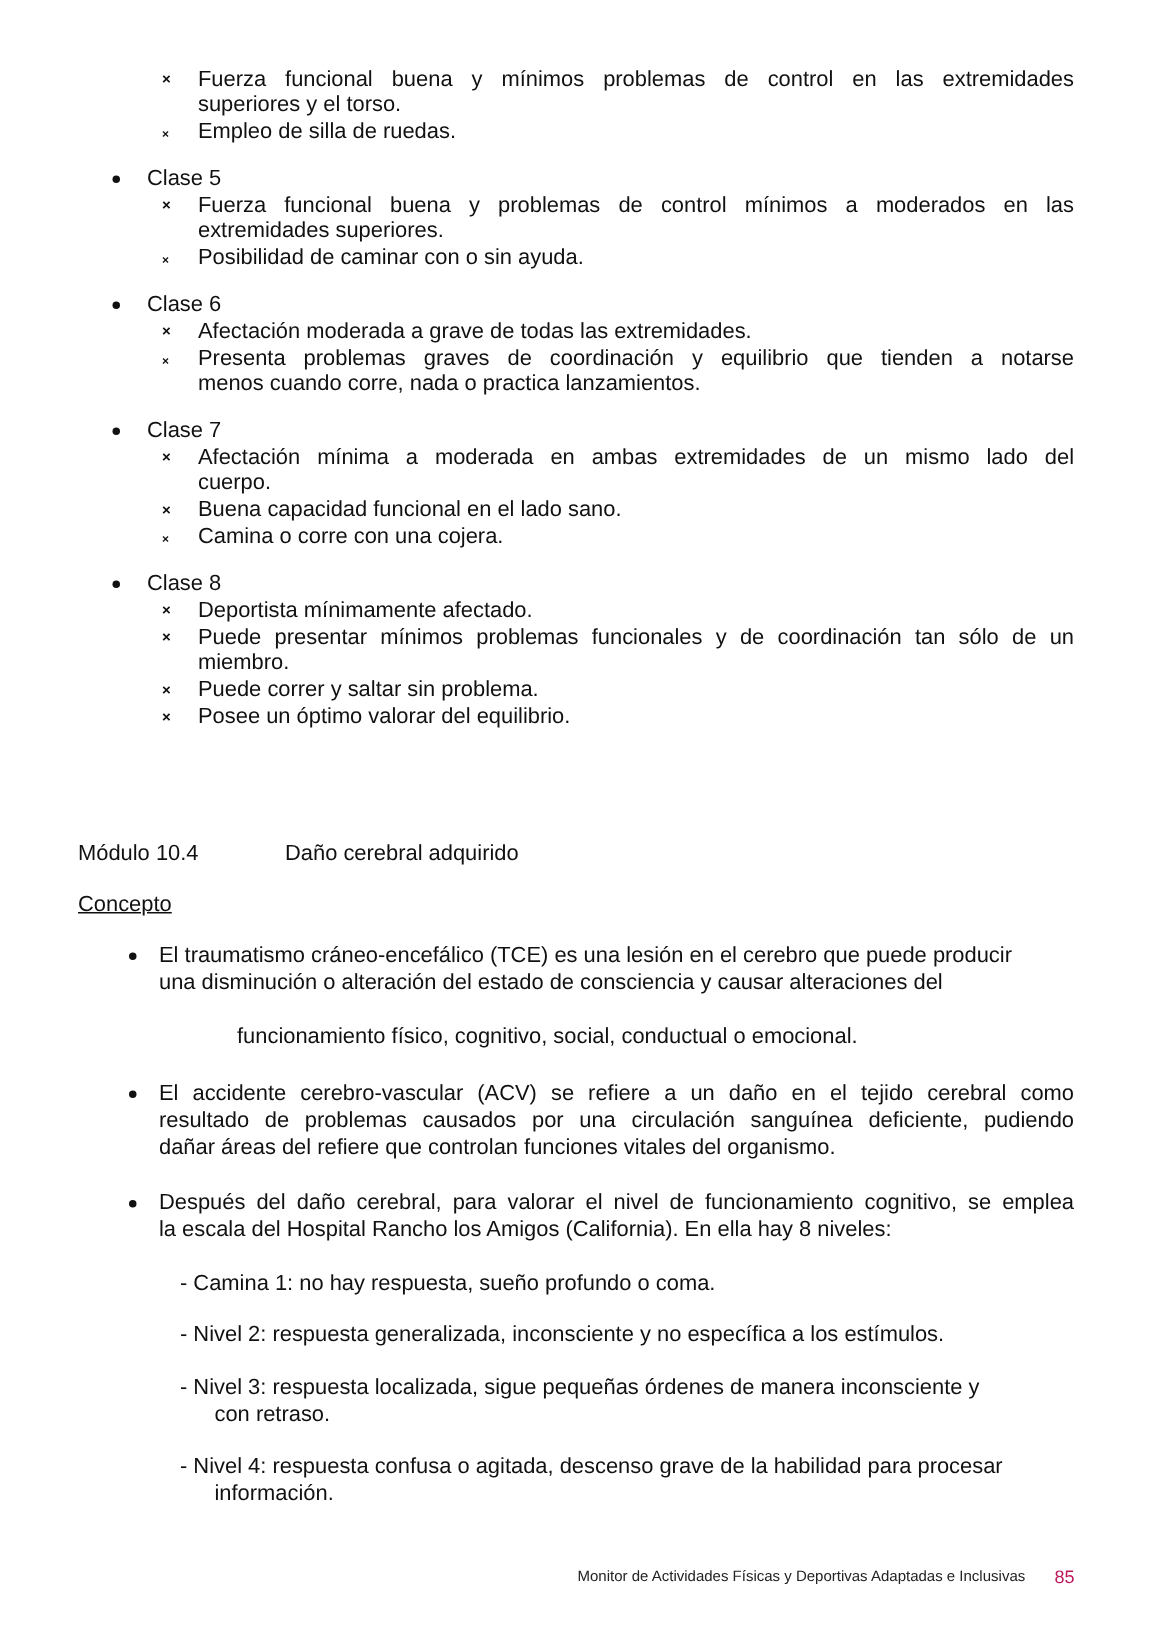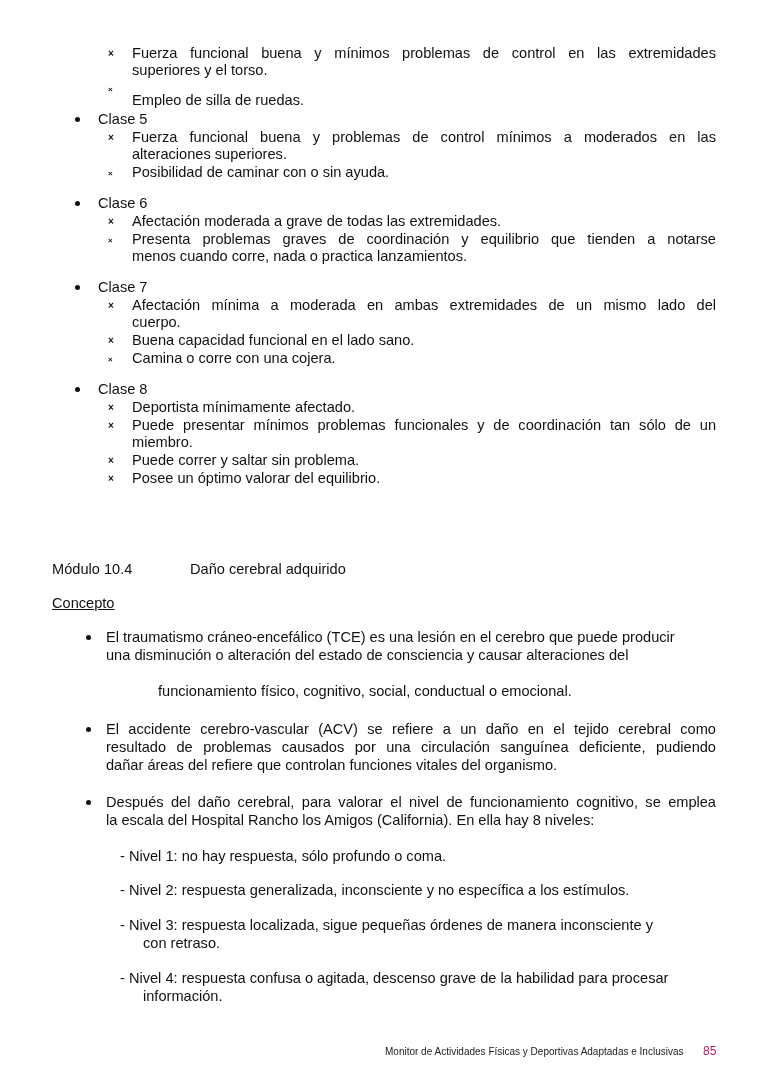--- a/index.html
+++ b/index.html
@@ -14,27 +14,27 @@
   .footer { position:absolute; font-size:10px; color:#222; white-space:nowrap; }
   .pnum { position:absolute; font-size:12px; color:#be185d; }
 </style>
 </head>
 <body>
 
 <span class="xm" style="left:108px;top:45px">×</span>
 <div class="just" style="left:132px;top:45px;width:584px">Fuerza funcional buena y mínimos problemas de control en las extremidades</div>
 <div class="line" style="left:132px;top:62px">superiores y el torso.</div>
 <span class="xm small" style="left:108px;top:81px">×</span>
-<div class="line" style="left:132px;top:92px">Empleo de silla de ruedas.</div>
+<div class="line" style="left:132px;top:80px">Empleo de silla de ruedas.</div>
 
 <div class="dot" style="left:75px;top:117px"></div>
 <div class="line" style="left:98px;top:111px">Clase 5</div>
 <span class="xm" style="left:108px;top:129px">×</span>
 <div class="just" style="left:132px;top:129px;width:584px">Fuerza funcional buena y problemas de control mínimos a moderados en las</div>
-<div class="line" style="left:132px;top:146px">alteraciones superiores.</div>
+<div class="line" style="left:132px;top:146px">extremidades superiores.</div>
 <span class="xm small" style="left:108px;top:165px">×</span>
 <div class="line" style="left:132px;top:164px">Posibilidad de caminar con o sin ayuda.</div>
 
 <div class="dot" style="left:75px;top:201px"></div>
 <div class="line" style="left:98px;top:195px">Clase 6</div>
 <span class="xm" style="left:108px;top:213px">×</span>
 <div class="line" style="left:132px;top:213px">Afectación moderada a grave de todas las extremidades.</div>
 <span class="xm small" style="left:108px;top:232px">×</span>
 <div class="just" style="left:132px;top:231px;width:584px">Presenta problemas graves de coordinación y equilibrio que tienden a notarse</div>
 <div class="line" style="left:132px;top:248px">menos cuando corre, nada o practica lanzamientos.</div>
@@ -72,21 +72,21 @@
 
 <div class="dot" style="left:86px;top:727px"></div>
 <div class="just" style="left:106px;top:721px;width:610px">El accidente cerebro-vascular (ACV) se refiere a un daño en el tejido cerebral como</div>
 <div class="just" style="left:106px;top:739px;width:610px">resultado de problemas causados por una circulación sanguínea deficiente, pudiendo</div>
 <div class="line" style="left:106px;top:757px">dañar áreas del refiere que controlan funciones vitales del organismo.</div>
 
 <div class="dot" style="left:86px;top:800px"></div>
 <div class="just" style="left:106px;top:794px;width:610px">Después del daño cerebral, para valorar el nivel de funcionamiento cognitivo, se emplea</div>
 <div class="line" style="left:106px;top:812px">la escala del Hospital Rancho los Amigos (California). En ella hay 8 niveles:</div>
 
-<div class="line" style="left:120px;top:848px">-  Nivel 1: no hay respuesta, sólo profundo o coma.</div>
+<div class="line" style="left:120px;top:848px">-  Camina 1: no hay respuesta, sueño profundo o coma.</div>
 <div class="line" style="left:120px;top:882px">-  Nivel 2: respuesta generalizada, inconsciente y no específica a los estímulos.</div>
 <div class="line" style="left:120px;top:917px">-  Nivel 3: respuesta localizada, sigue pequeñas órdenes de manera inconsciente y</div>
 <div class="line" style="left:143px;top:935px">con retraso.</div>
 <div class="line" style="left:120px;top:970px">-  Nivel 4: respuesta confusa o agitada, descenso grave de la habilidad para procesar</div>
 <div class="line" style="left:143px;top:988px">información.</div>
 
 <div class="footer" style="left:385px;top:1046px">Monitor de Actividades Físicas y Deportivas Adaptadas e Inclusivas</div>
 <div class="pnum" style="left:703px;top:1044px">85</div>
 
 </body></html>

